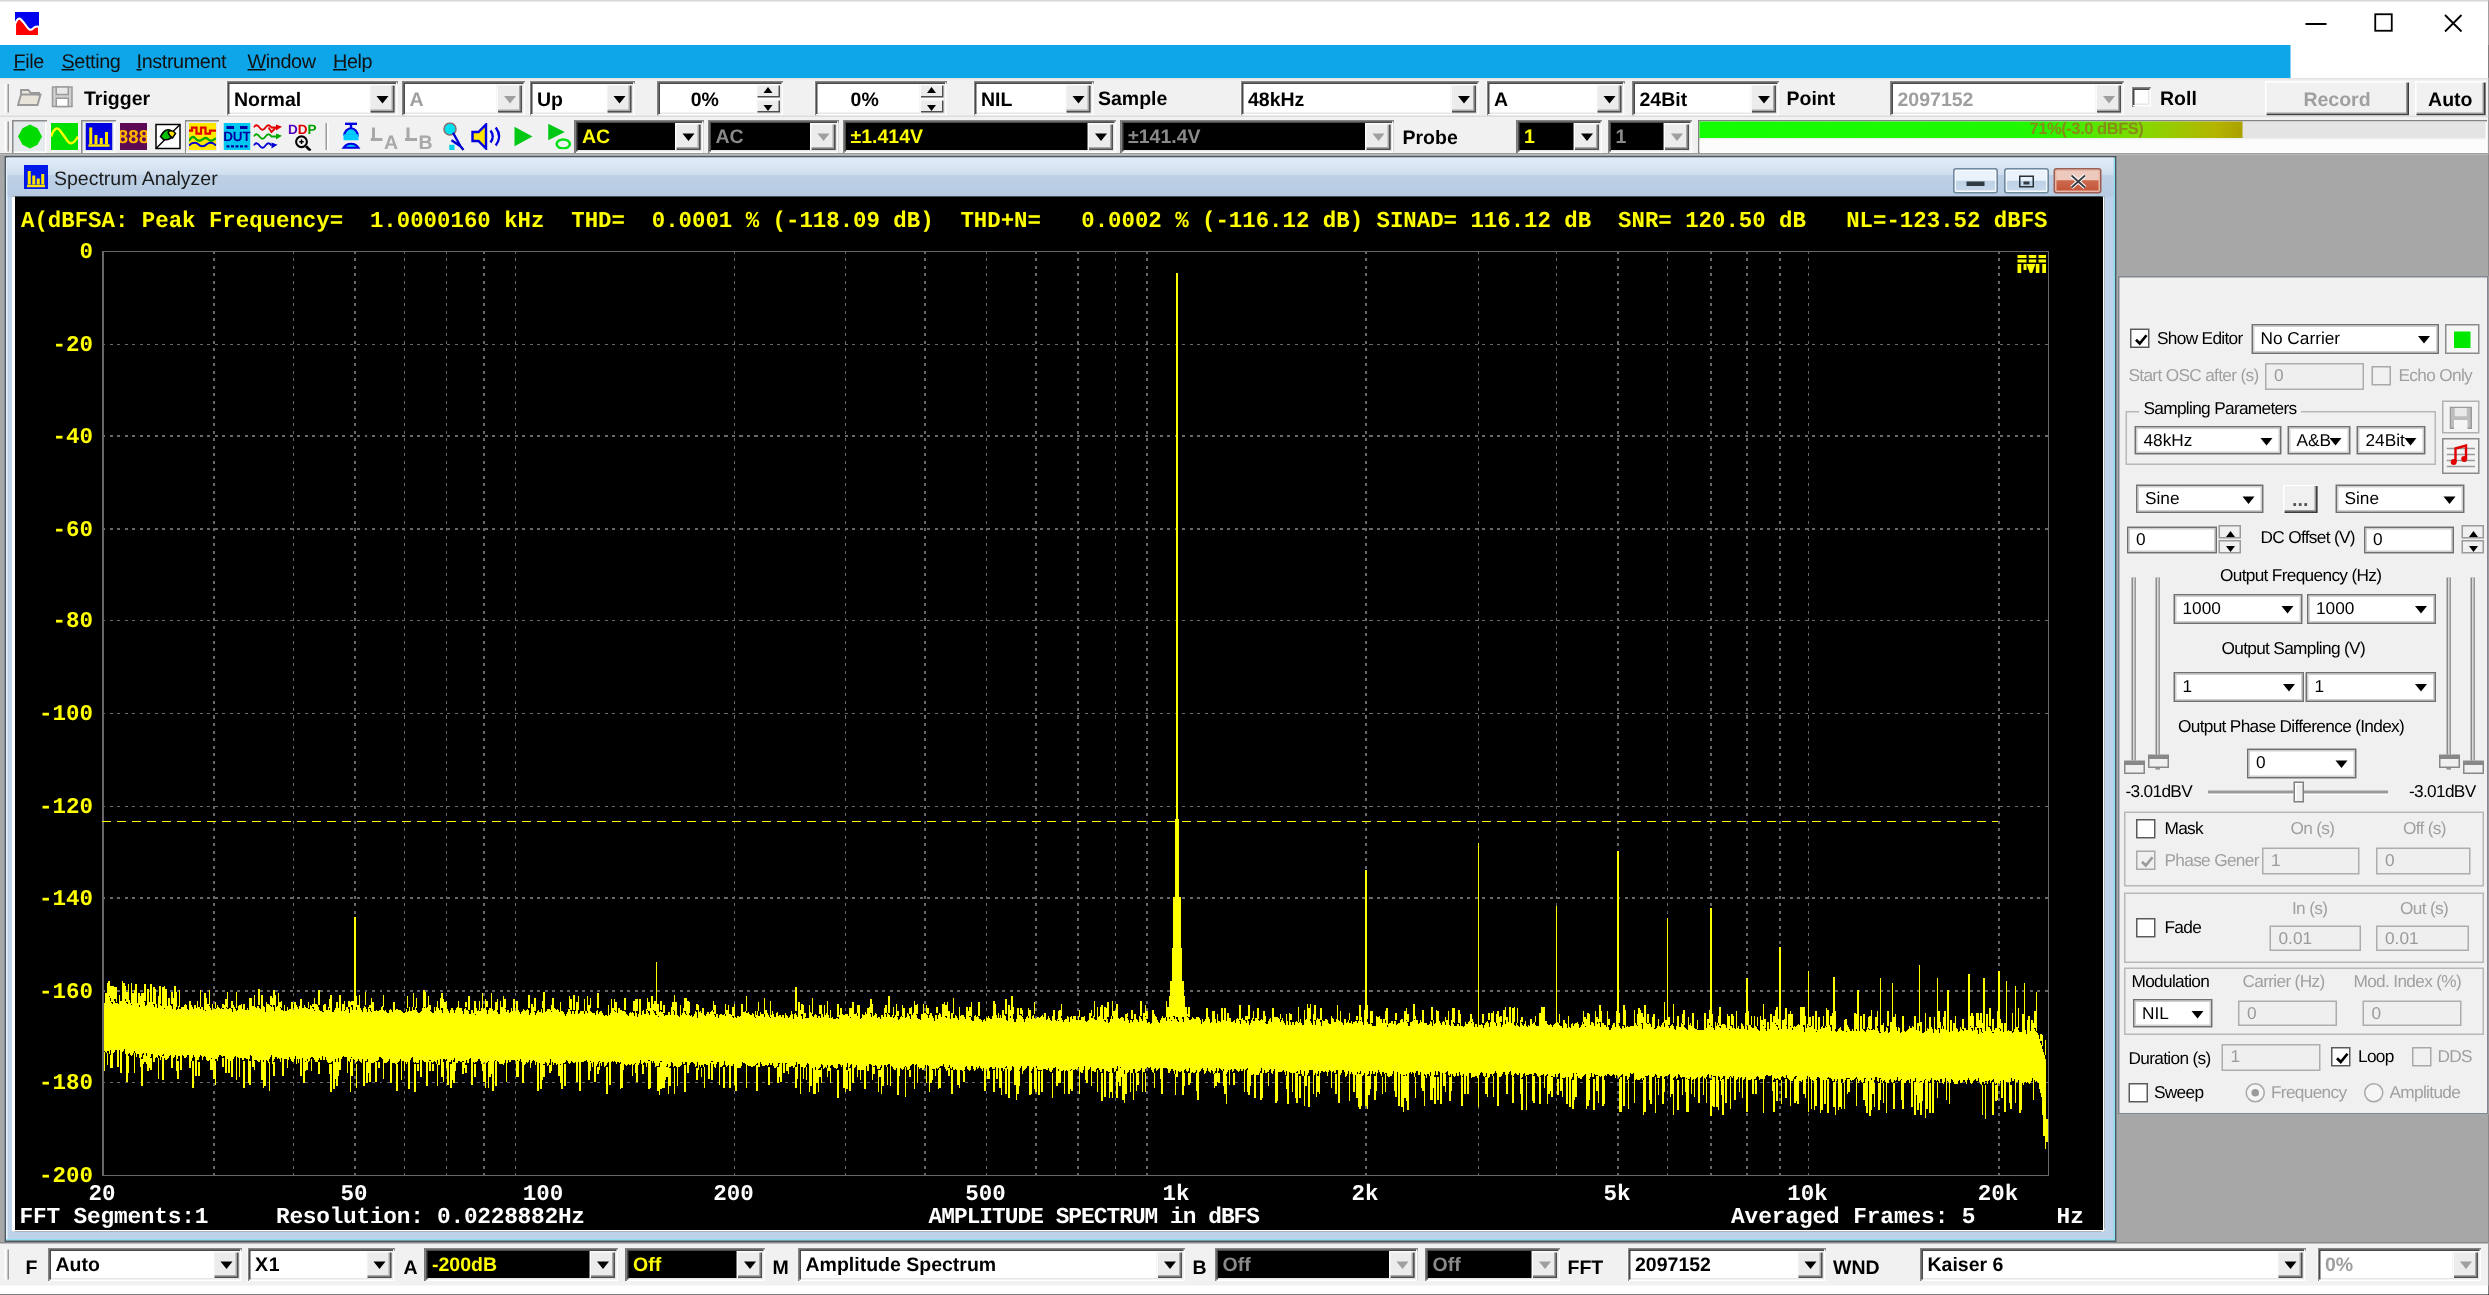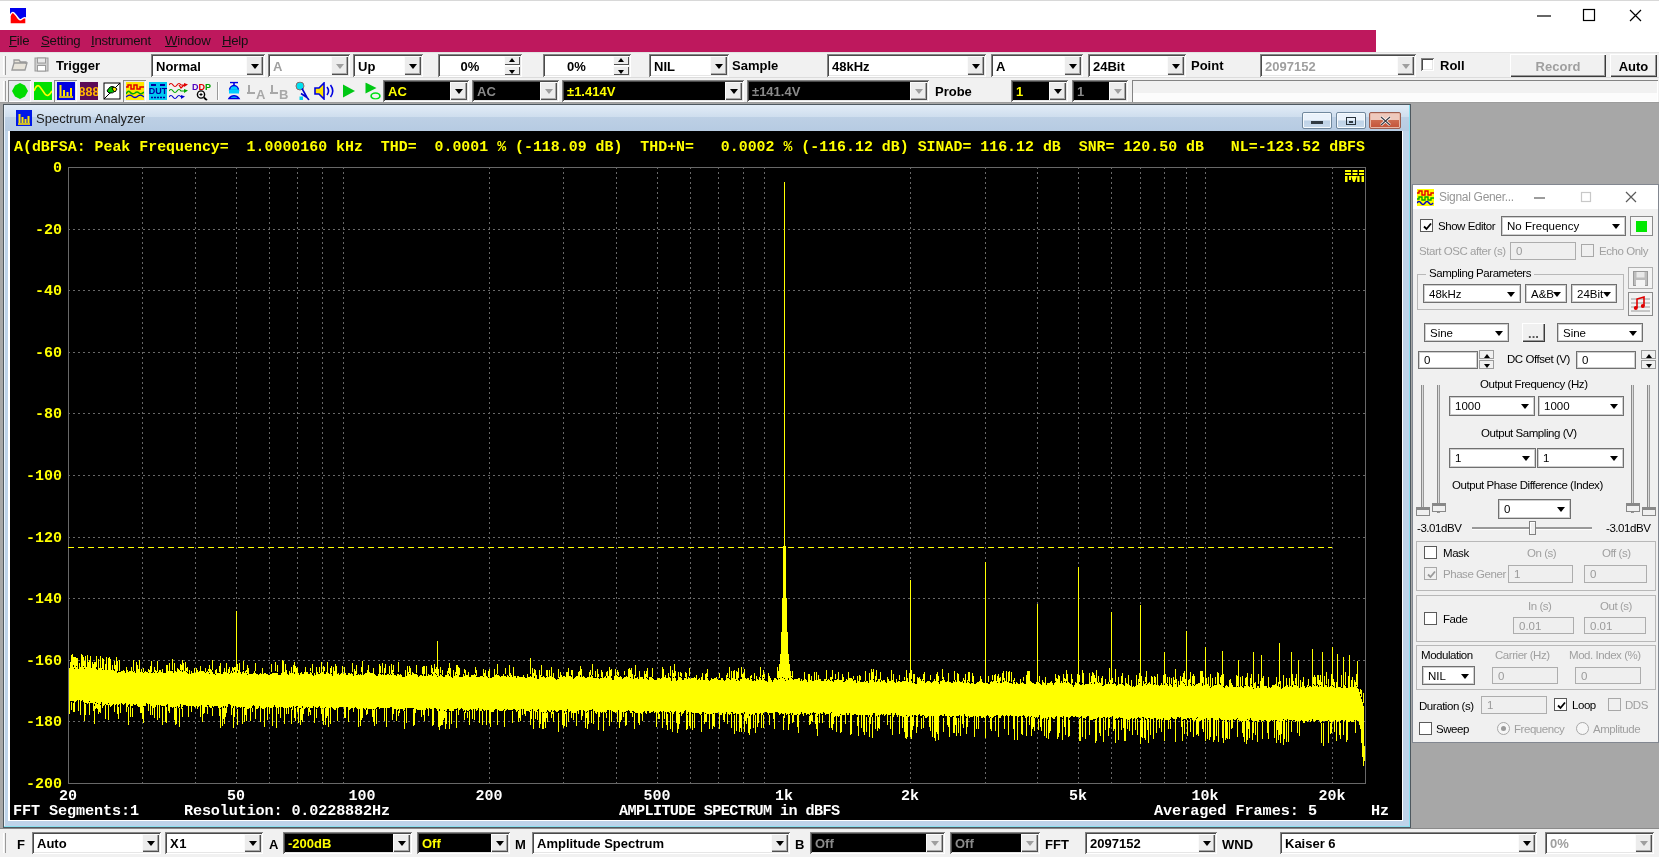--- a/index.html
+++ b/index.html
@@ -1,21 +1,21 @@
 <!DOCTYPE html>
 <html><head><meta charset="utf-8">
 <style>
 *{margin:0;padding:0;box-sizing:border-box}
 html,body{width:1659px;height:863px;overflow:hidden}
 body{font-family:"Liberation Sans",sans-serif;position:relative;background:#fff}
 .abs{position:absolute}
 
 #titlebar{left:0;top:0;width:1659px;height:30px;background:#fff;border-top:1px solid #d8d8d8}
 #titlebar .txt{left:30px;top:8px;font-size:13px;letter-spacing:-0.3px;color:#000}
-#menubar{left:0;top:30px;width:1376px;height:22px;background:#be185d}
+#menubar{left:0;top:30px;width:1527px;height:22px;background:#0ea5e9}
 .mi{position:absolute;top:3px;font-size:13.2px;letter-spacing:-0.25px;color:#111}
 .mi u{text-decoration:underline}
 
 #tb1{left:0;top:52px;width:1659px;height:25px;background:#f1f1f1;border-top:1px solid #e3e3e3}
 #tb2{left:0;top:77px;width:1659px;height:26px;background:#f1f1f1;border-top:1px solid #dcdcdc;border-bottom:1px solid #9c9c9c}
 #tb3{left:0;top:828px;width:1659px;height:29px;background:#f1f1f1;border-top:1px solid #8a8a8a}
 .grip{position:absolute;left:3px;width:3px;border-left:1px solid #fff;border-right:1px solid #9a9a9a}
 .lbl{position:absolute;font-weight:bold;font-size:13px;color:#000}
 
 .cb{position:absolute;background:#fff;box-shadow:inset 1px 1px 0 #848484,inset -1px -1px 0 #fff,inset 2px 2px 0 #4a4a4a,inset -2px -2px 0 #e6e6e6;font-weight:bold;font-size:13px;color:#000}
@@ -300,20 +300,24 @@
  <div class="lbl" style="left:935px;top:6px">Probe</div>
  <div class="cb blk" style="left:1011px;top:2px;width:57px;height:22px">
       <span class="t">1</span>
       <span class="ar"></span>
     </div>
  <div class="cb blk gt" style="left:1072px;top:2px;width:56px;height:22px">
       <span class="t">1</span>
       <span class="ar g"></span>
     </div>
  <div class="abs" style="left:1132px;top:2px;width:526px;height:22px;box-shadow:inset 1px 1px 0 #848484,inset -1px -1px 0 #fff">
+   <div class="abs" style="left:1px;top:1px;width:524px;height:11px;background:#e4e4e4">
+     <div class="abs" style="left:0;top:0;width:362px;height:11px;background:linear-gradient(90deg,#12ff00,#20f800 62%,#86d800 82%,#b4b400 95%,#aaa000)"></div>
+     <div class="abs" style="left:192px;top:0;width:132px;font-size:11px;font-weight:bold;color:#8a8a1a;text-align:center;line-height:11px;letter-spacing:-0.3px">71%(-3.0 dBFS)</div>
+   </div>
    <div class="abs" style="left:1px;top:13px;width:524px;height:8px;background:#fcfcfc"></div>
  </div>
 </div>
 
 <div class="abs" id="mdi"></div>
 <div class="abs" id="spw">
  <div class="tb">
   <svg style="position:absolute;left:11px;top:5px" width="16" height="16">
         <rect width="16" height="16" fill="#0018e8"></rect>
         <path d="M2 14 h12" stroke="#ffe400" stroke-width="1.6"></path>
@@ -383,44 +387,30 @@
 <text class="st" x="13" y="815" textLength="126">FFT Segments:1</text>
 <text class="st" x="184" y="815" textLength="206">Resolution: 0.0228882Hz</text>
 <text class="st" x="619" y="815" textLength="221">AMPLITUDE SPECTRUM in dBFS</text>
 <text class="st" x="1154" y="815" textLength="163">Averaged Frames: 5</text>
 <text class="st" x="1371" y="815">Hz</text>
 </svg>
     </div>
 </div>
 
 <div class="abs" id="sg">
-    <div class="stitle">
- <svg style="position:absolute;left:4px;top:4px" width="17" height="17">
-        <rect width="17" height="17" fill="#ffff00"></rect>
-        <path d="M0 4 h2 v-2 h3 v4 h3 v-4 h3 v4 h3 v-2 h3" stroke="#e00000" stroke-width="1.4" fill="none"></path>
-        <path d="M0 10 h2 v-2 h3 v3 h3 v-3 h3 v3 h3 v-2 h3" stroke="#00a800" stroke-width="1.4" fill="none"></path>
-        <path d="M0 14 q2 -3 4 0 t4 0 t4 0 t4 0" stroke="#0000d0" stroke-width="1.4" fill="none"></path>
-      </svg>
- <div class="txt">Signal Gener...</div>
- <svg style="position:absolute;left:120px;top:6px" width="110" height="12">
-        <path d="M1 7 h11" stroke="#5a5a5a" stroke-width="1.2"></path>
-        <rect x="48.5" y="1.5" width="9" height="9" fill="none" stroke="#c8c8c8" stroke-width="1.2"></rect>
-        <path d="M93 1 l10 10 M103 1 l-10 10" stroke="#5a5a5a" stroke-width="1.2"></path>
-      </svg>
-</div>
 
 <div class="cbx2" style="left:7px;top:34px"></div>
     <div class="check" style="left:10px;top:37px">
       <svg width="9" height="9" viewBox="0 0 9 9">
         <path d="M1 4.5 L3.5 7 L8 1.5" stroke="#000" stroke-width="1.8" fill="none"></path>
       </svg>
     </div>
 <div class="sgl" style="left:25px;top:35px">Show Editor</div>
 <div class="mc" style="left:88px;top:31px;width:125px;height:20px">
-      <span class="t">No Frequency</span>
+      <span class="t">No Carrier</span>
     </div>
 <div class="abs" style="left:217px;top:31px;width:23px;height:20px;background:#f6f6f6;border:1px solid #8a8a8a">
       <div class="abs" style="left:5px;top:4px;width:11px;height:11px;background:#00e800"></div>
     </div>
 
 <div class="sgl g" style="left:6px;top:60px">Start OSC after (s)</div>
 <div class="mi2 dis" style="left:97px;top:57px;width:66px;height:18px">
       <span class="t">0</span>
     </div>
 <div class="cbx2 dis" style="left:168px;top:59px"></div>

